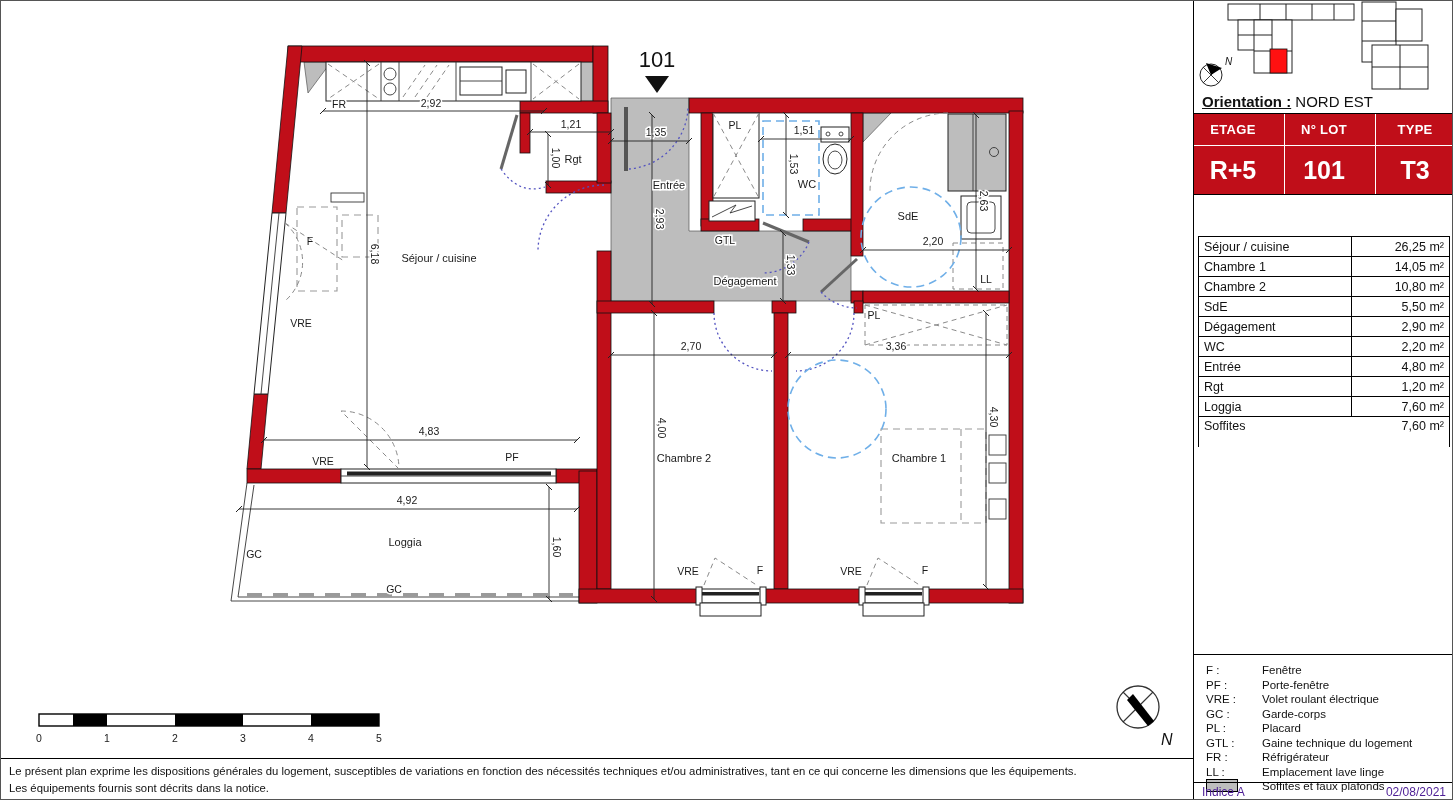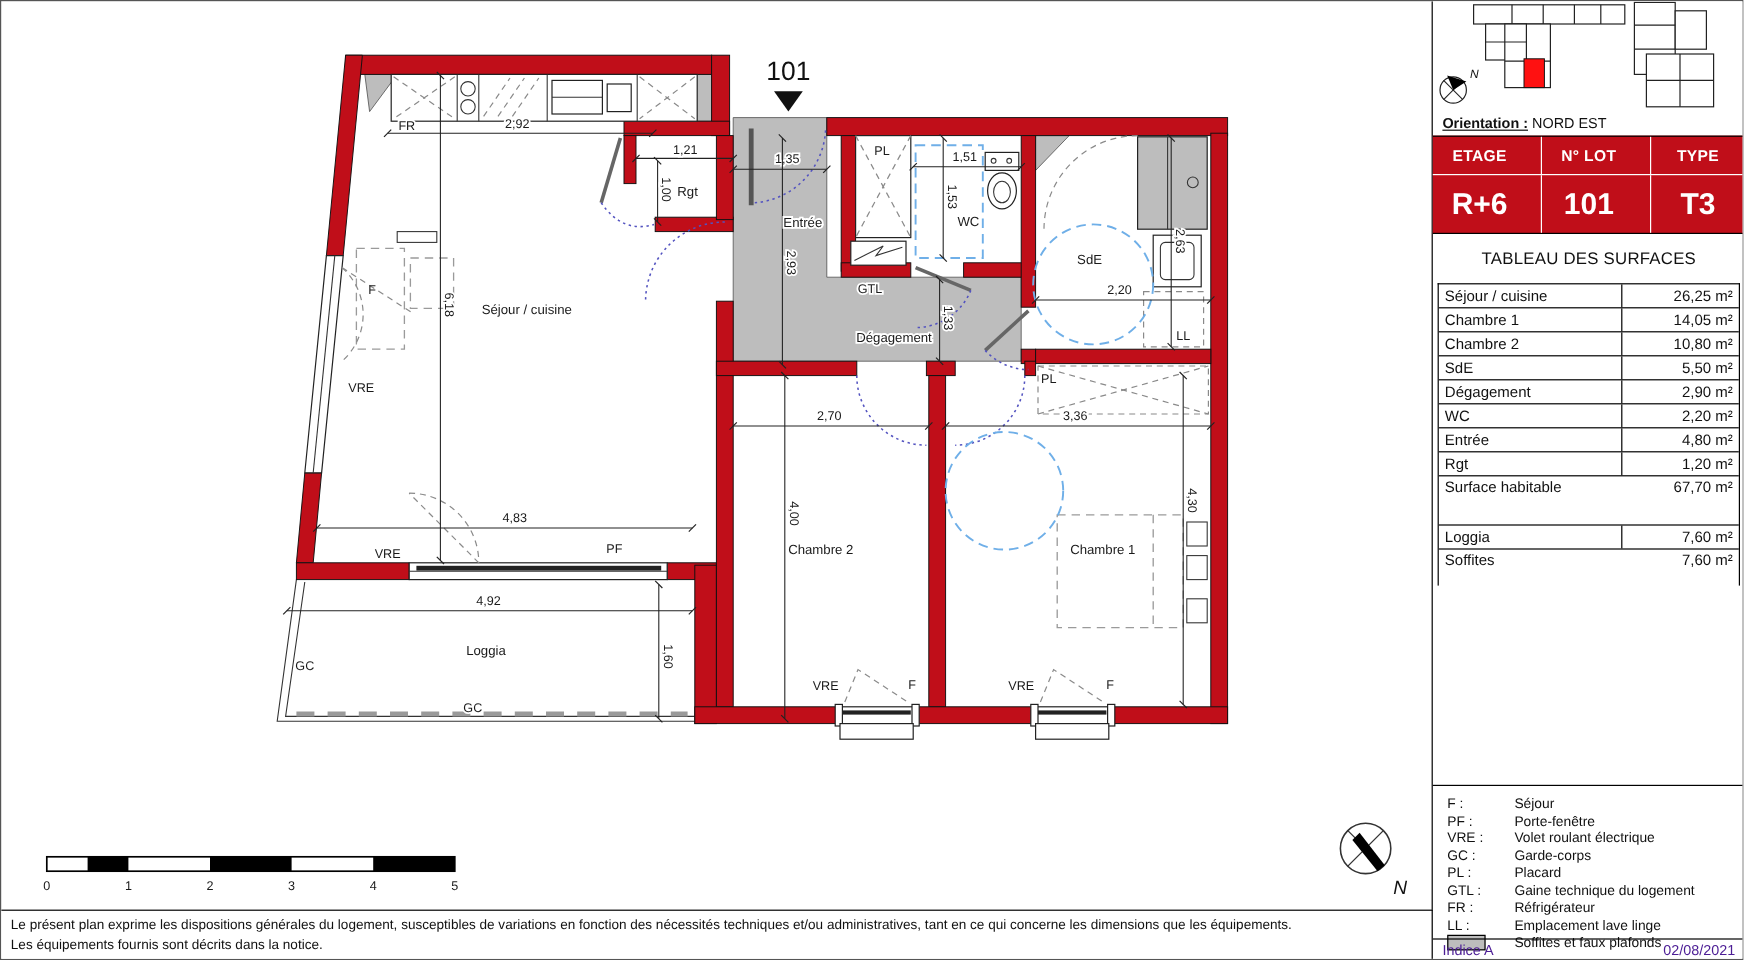--- a/index.html
+++ b/index.html
@@ -19,21 +19,21 @@
   .vio{stroke:#5353C0;stroke-width:1.3;fill:none;stroke-dasharray:2 3;}
   .dim{stroke:#222;stroke-width:0.9;marker-start:url(#tk);marker-end:url(#tk);}
   .lbl{font-size:11px;fill:#1a1a1a;}
   .halo{paint-order:stroke;stroke:#ffffff;stroke-width:3px;}
   .dlbl{font-size:10.5px;fill:#1a1a1a;}
   .tag{font-size:10.5px;fill:#1a1a1a;}
   .mid{text-anchor:middle;}
   
   .panel{position:absolute;left:1192px;top:0;width:261px;height:800px;border-left:1px solid #000;box-sizing:border-box;background:#fff;}
   .siteplan{position:absolute;left:0;top:0;width:100%;height:112px;}
-  .orientation{position:absolute;left:8px;bottom:3px;font-size:12px;color:#111;}
+  .orientation{position:absolute;left:8px;bottom:3px;font-size:15px;color:#111;}
   .orientation .olabel{font-weight:bold;text-decoration:underline;}
   .lot-table{position:absolute;left:0;top:112px;width:100%;height:80px;background:#C00E19;border-top:1px solid #000;border-bottom:1px solid #000;display:flex;flex-direction:column;}
   .lot-row{display:flex;flex:1;gap:12px;}
   .lot-row.hdr{border-bottom:1.5px solid #fff;flex:0 0 31px;}
   .lot-cell{flex:1;display:flex;align-items:center;justify-content:center;color:#fff;}
   .lot-cell + .lot-cell{border-left:1.5px solid #fff;}
   .lot-row.hdr .lot-cell{font-size:13px;font-weight:bold;letter-spacing:0.3px;}
   .lot-row.val .lot-cell{font-size:25px;font-weight:bold;}
   .surf-title{position:absolute;left:0;top:192px;width:100%;height:43px;display:flex;align-items:center;justify-content:center;font-size:14px;color:#111;letter-spacing:0.2px;}
   .stable{position:absolute;left:4px;top:235px;width:252px;box-sizing:border-box;border-left:1px solid #000;border-right:1px solid #000;border-top:1px solid #000;font-size:12.5px;color:#111;}
@@ -395,27 +395,26 @@
       </div>
     </div>
 
     <div class="lot-table">
       <div class="lot-row hdr">
         <div class="lot-cell">ETAGE</div>
         <div class="lot-cell">N° LOT</div>
         <div class="lot-cell">TYPE</div>
       </div>
       <div class="lot-row val">
-        <div class="lot-cell">R+6</div>
+        <div class="lot-cell">R+5</div>
         <div class="lot-cell">101</div>
         <div class="lot-cell">T3</div>
       </div>
     </div>
 
-    <div class="surf-title">TABLEAU DES SURFACES</div>
 
     <div class="stable">
       <div class="srow">
         <div class="sl">Séjour / cuisine</div>
         <div class="sv">26,25 m²</div>
       </div>
       <div class="srow">
         <div class="sl">Chambre 1</div>
         <div class="sv">14,05 m²</div>
       </div>
@@ -435,39 +434,35 @@
         <div class="sl">WC</div>
         <div class="sv">2,20 m²</div>
       </div>
       <div class="srow">
         <div class="sl">Entrée</div>
         <div class="sv">4,80 m²</div>
       </div>
       <div class="srow">
         <div class="sl">Rgt</div>
         <div class="sv">1,20 m²</div>
-      </div>
-      <div class="srow nodv tall">
-        <div class="sl">Surface habitable</div>
-        <div class="sv">67,70 m²</div>
       </div>
       <div class="srow">
         <div class="sl">Loggia</div>
         <div class="sv">7,60 m²</div>
       </div>
       <div class="srow nodv open">
         <div class="sl">Soffites</div>
         <div class="sv">7,60 m²</div>
       </div>
     </div>
 
     <div class="legend">
       <div class="lrow">
         <span class="abbr">F :</span>
-        <span>Séjour</span>
+        <span>Fenêtre</span>
       </div>
       <div class="lrow">
         <span class="abbr">PF :</span>
         <span>Porte-fenêtre</span>
       </div>
       <div class="lrow">
         <span class="abbr">VRE :</span>
         <span>Volet roulant électrique</span>
       </div>
       <div class="lrow">

